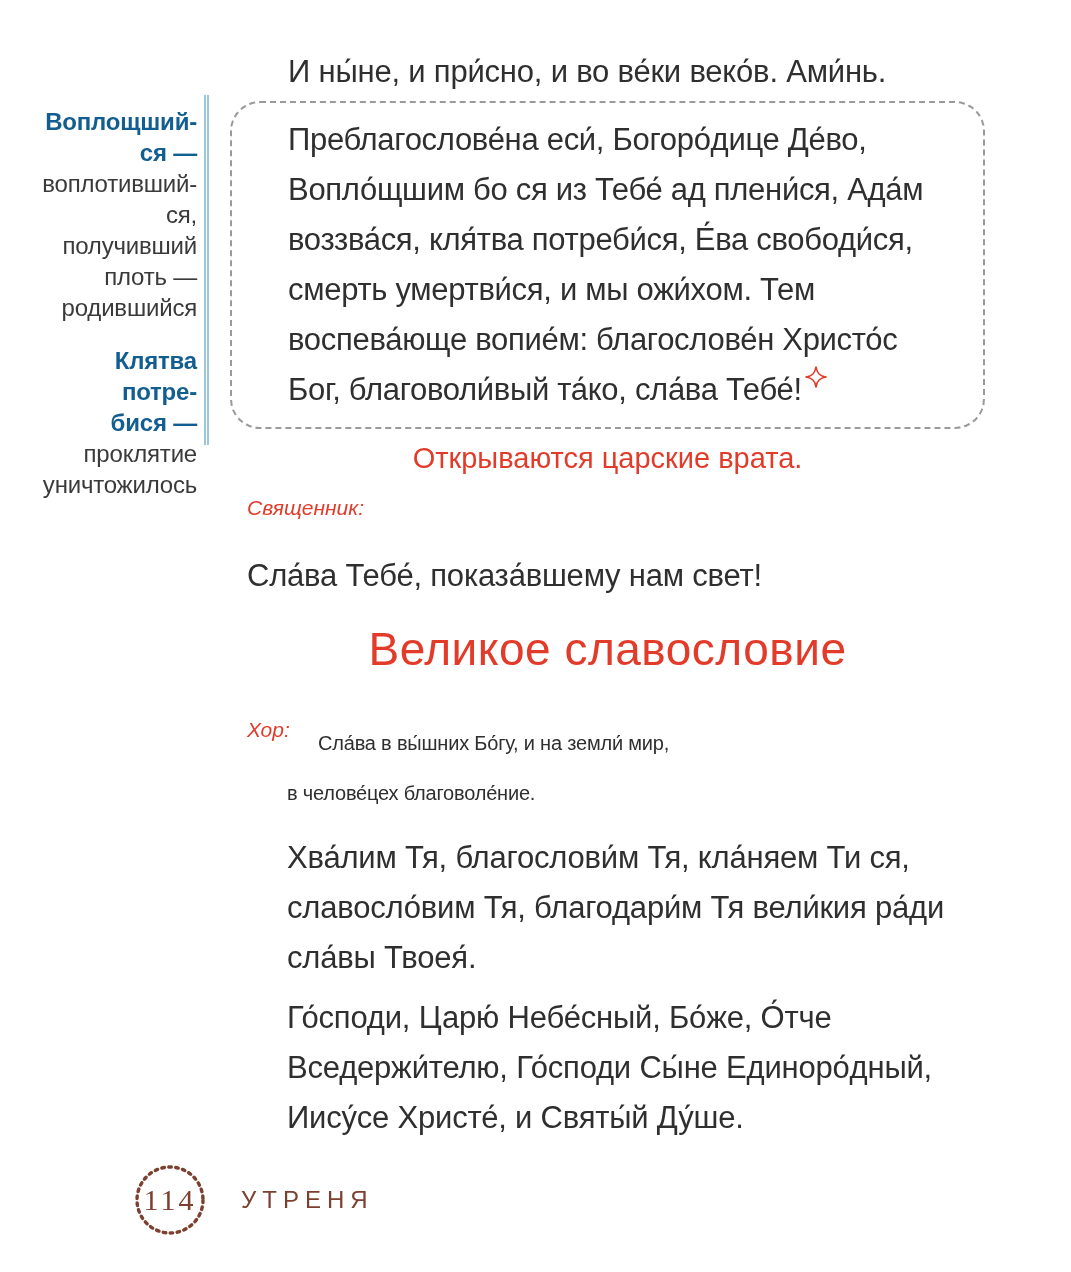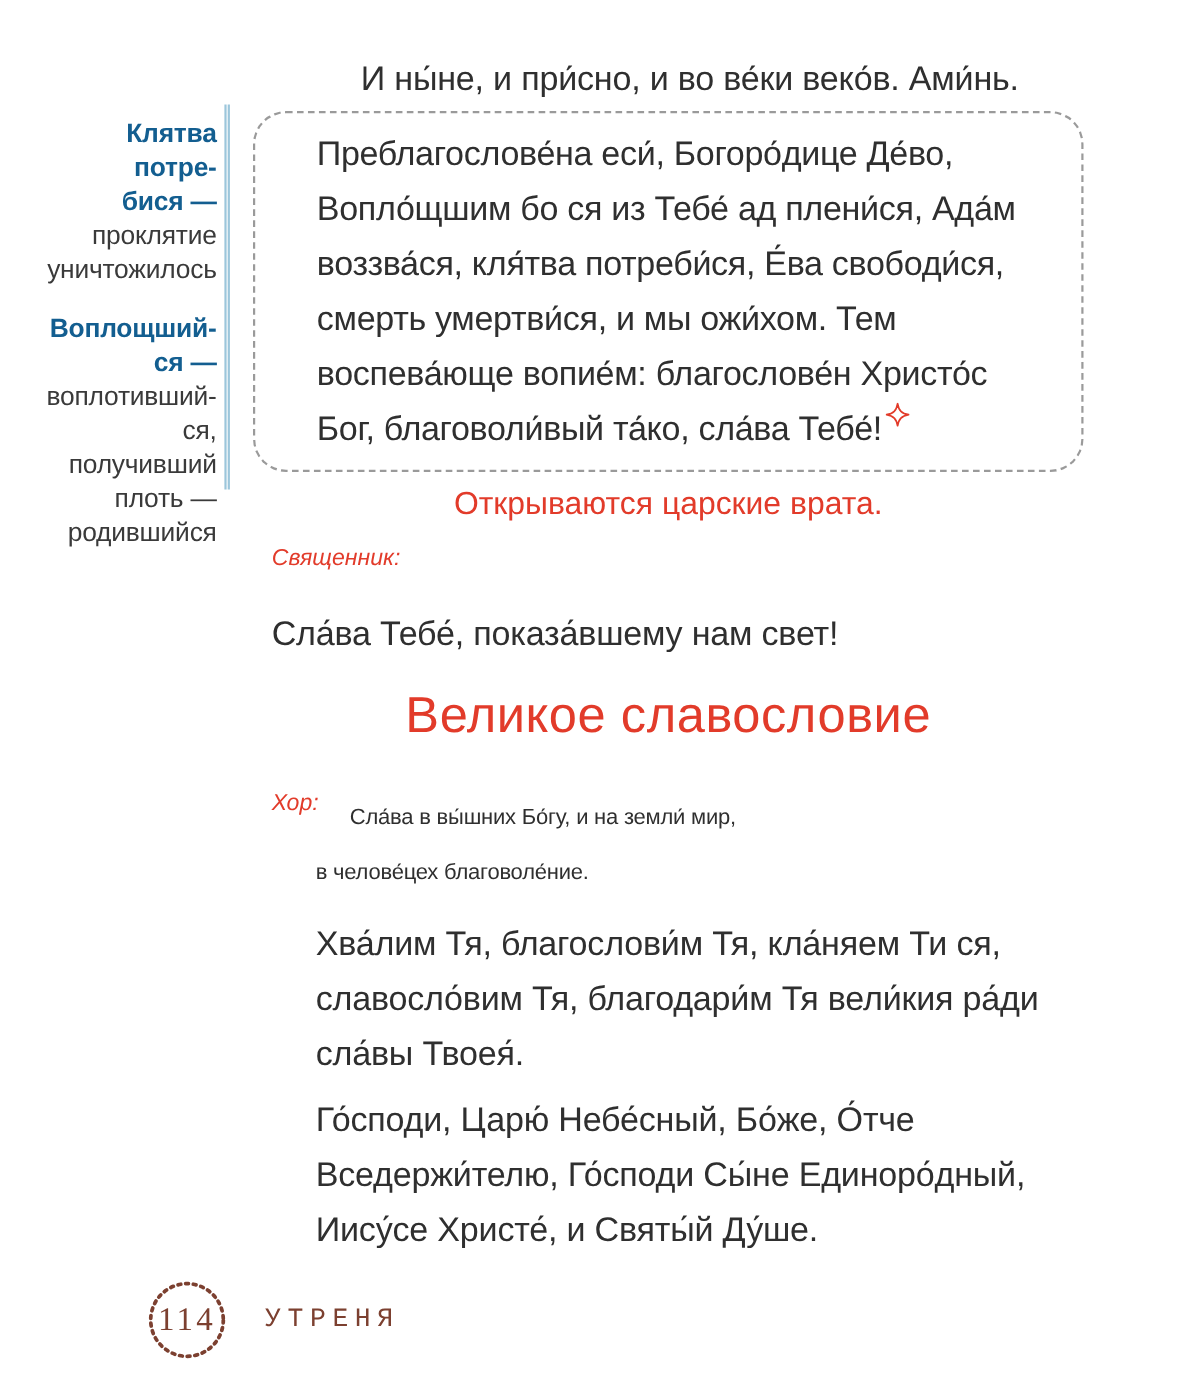--- a/index.html
+++ b/index.html
@@ -19,21 +19,21 @@
     background:var(--page_bg);
     font-family:"Liberation Sans","DejaVu Sans",sans-serif;
     color:var(--body_text);
     overflow:hidden;
   }
   .preline{white-space:pre-line;}
 
   
   .topline{
     position:absolute;left:288px;top:52px;
-    font-size:31px;line-height:40px;letter-spacing:-0.2px;margin-left:40px;
+    font-size:31px;line-height:40px;letter-spacing:-0.2px;
   }
 
   
   .sidebar{
     position:absolute;left:38px;top:106px;width:159px;
     text-align:right;
   }
   .glossary-term{
     color:var(--term_blue);font-weight:bold;
     font-size:24px;line-height:31px;letter-spacing:-0.2px;
@@ -107,45 +107,45 @@
   }
   .page-ornament svg{position:absolute;left:0;top:0;}
   .page-number{
     position:absolute;left:0;top:0;width:78px;height:78px;
     display:flex;align-items:center;justify-content:center;
     font-family:Liberation Serif, serif;
     font-size:30px;letter-spacing:3px;color:var(--footer_brown);
   }
   .running-head{
     position:absolute;left:241px;top:1186px;
-    font-family:Liberation Mono, monospace;
+    font-family:Liberation Sans, sans-serif;
     font-size:24px;letter-spacing:6px;color:var(--footer_brown);
   }
 </style>
 </head>
 <body>
 
 <div class="page">
 
   <p class="topline">И ны́не, и при́сно, и во ве́ки веко́в. Ами́нь.</p>
 
   <aside class="sidebar">
     <div class="glossary-entry">
-      <div class="glossary-term preline">Клятва потре-
-бися —</div>
-      <div class="glossary-def preline">проклятие
-уничтожилось</div>
-    </div>
-    <div class="glossary-entry">
       <div class="glossary-term preline">Воплощший-
 ся —</div>
       <div class="glossary-def preline">воплотивший-
 ся, получивший
 плоть —
 родившийся</div>
+    </div>
+    <div class="glossary-entry">
+      <div class="glossary-term preline">Клятва потре-
+бися —</div>
+      <div class="glossary-def preline">проклятие
+уничтожилось</div>
     </div>
   </aside>
 
   <div class="glossary-rule"></div>
 
   <div class="prayer-box">
     <p><span class="preline">Преблагослове́на еси́, Богоро́дице Де́во,
 Вопло́щшим бо ся из Тебе́ ад плени́ся, Ада́м
 воззва́ся, кля́тва потреби́ся, Е́ва свободи́ся,
 смерть умертви́ся, и мы ожи́хом. Тем

